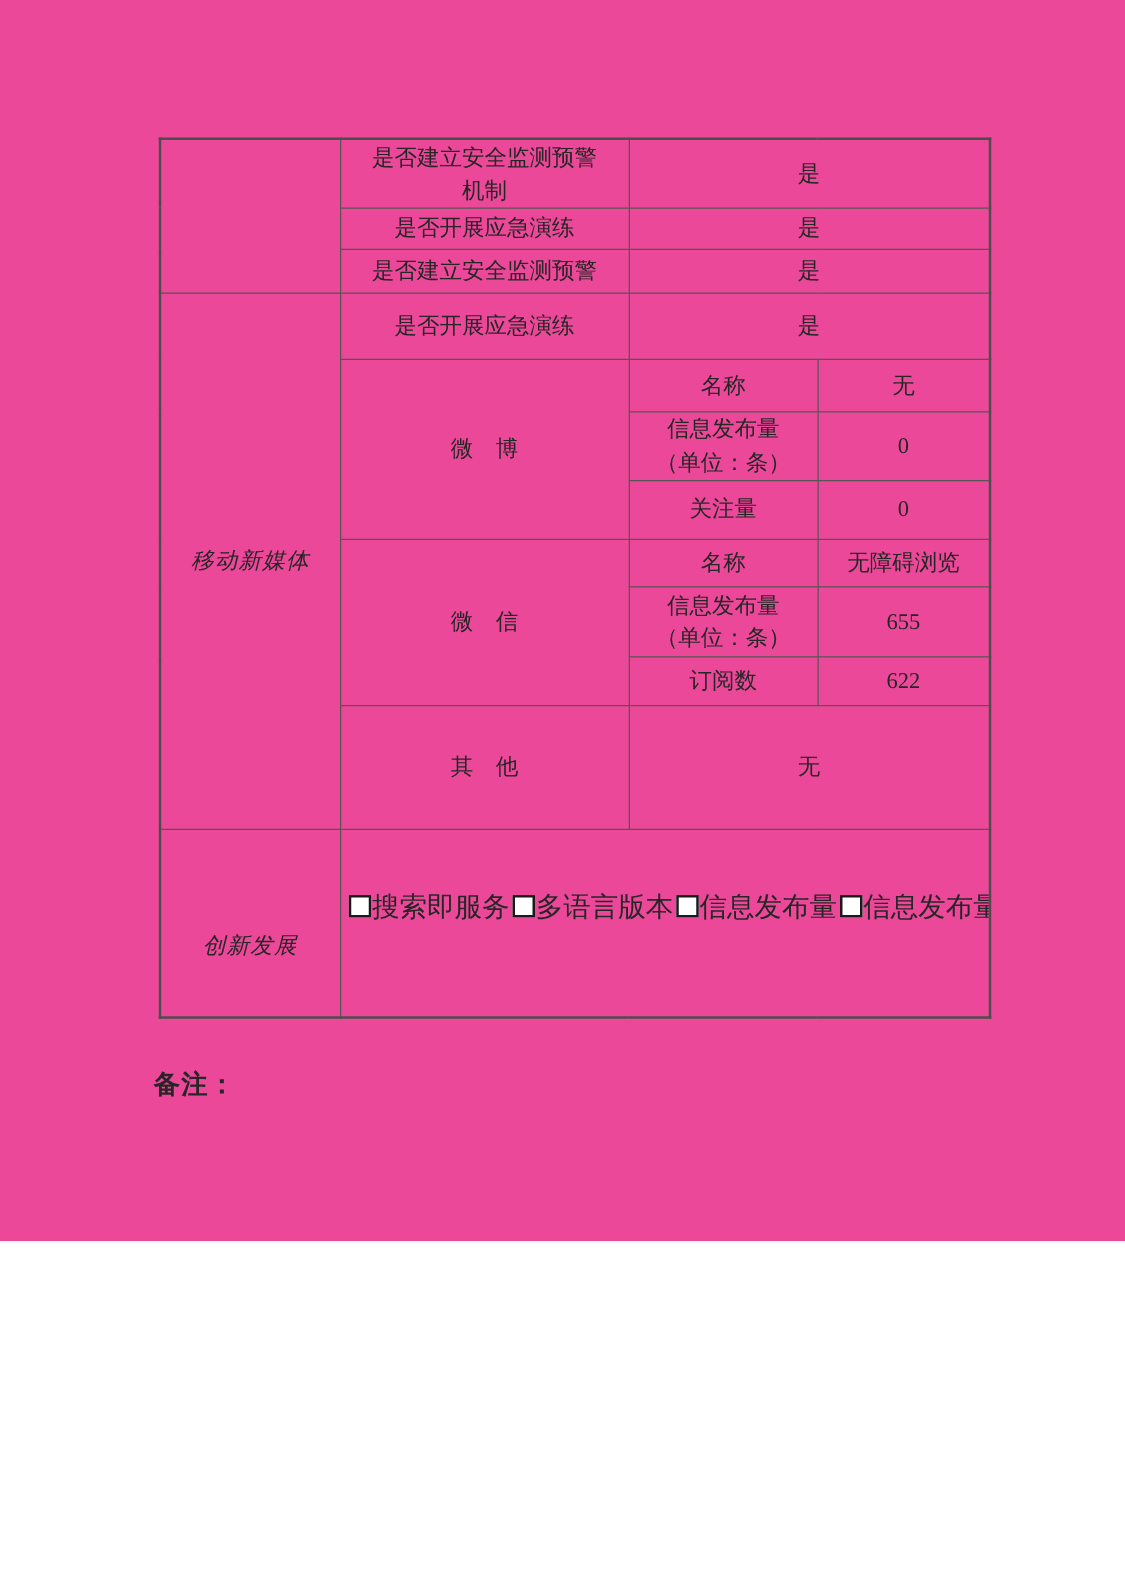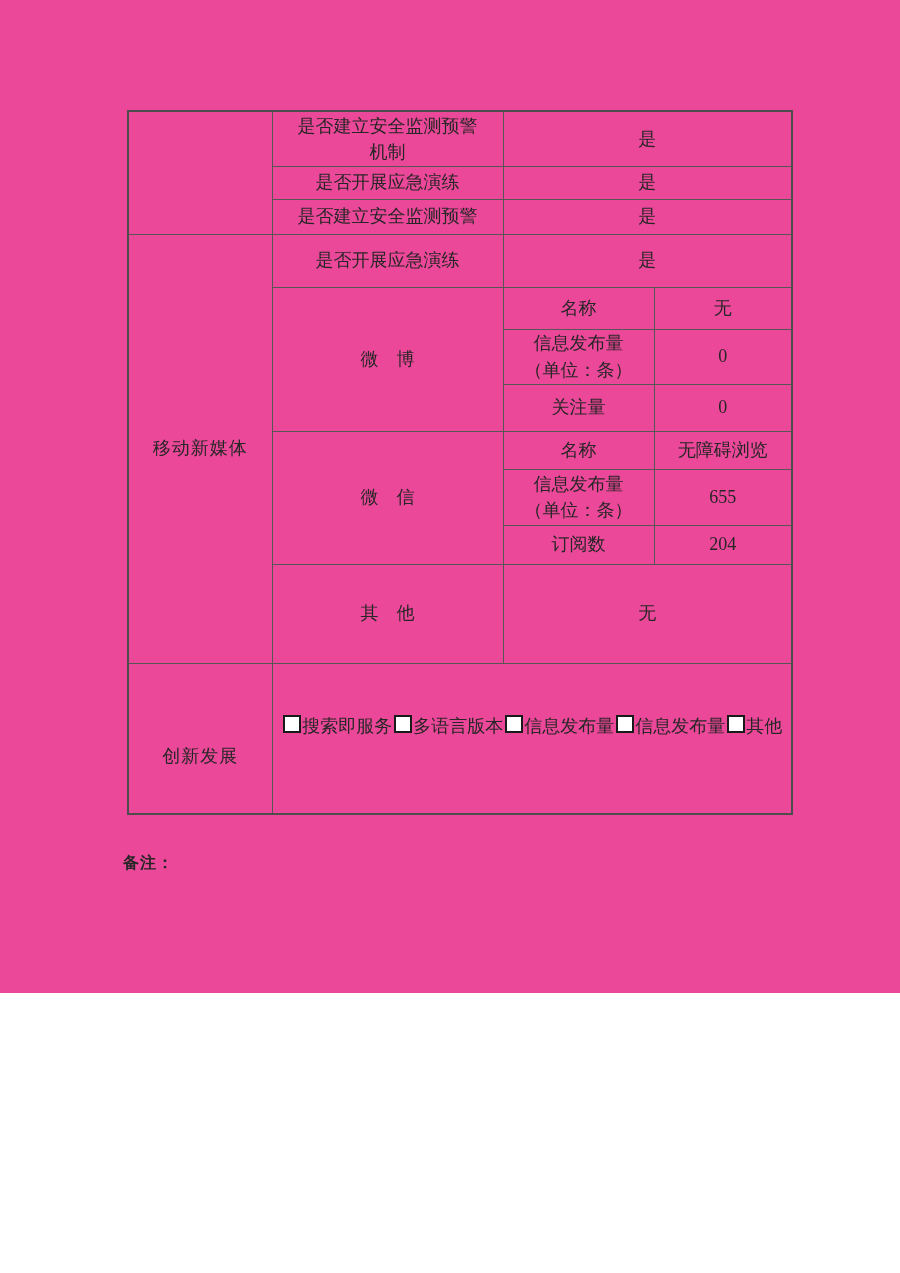--- a/index.html
+++ b/index.html
@@ -28,42 +28,42 @@
   table.report td {
     border: 1px solid #565656;
     text-align: center;
     vertical-align: middle;
     font-size: 18px;
     line-height: 1.45;
     padding: 0 4px;
     white-space: pre-line;
     overflow: hidden;
   }
-  td.seclabel { letter-spacing: 1px; }
+  td.seclabel { letter-spacing: 1px; font-style: italic; }
   .innov-opts {
     text-align: center;
     transform: translateY(-12px);
     white-space: nowrap;
   }
   .innov-label-cell span { display: inline-block; transform: translateY(5px); text-align: center; }
   .cb {
     display: inline-block;
     width: 14px;
     height: 14px;
     border: 2px solid #1a1a1a;
     background: #ffffff;
     vertical-align: -1px;
     margin: 0 1px 0 2px;
   }
-  .opt { font-size: 18px; }
+  .opt { font-size: 22px; }
   .notes {
     position: absolute;
     left: 123px;
     top: 853px;
-    font-size: 16px;
+    font-size: 21px;
     font-weight: bold;
     letter-spacing: 1px;
   }
   .pagenum {
     position: absolute;
     top: 1180px;
     left: 0;
     width: 900px;
     text-align: center;
     font-size: 17px;
@@ -122,21 +122,21 @@
       <td>名称</td>
       <td>无障碍浏览</td>
     </tr>
     <tr style="height:56px">
       <td>信息发布量
 （单位：条）</td>
       <td>655</td>
     </tr>
     <tr style="height:39px">
       <td>订阅数</td>
-      <td>204</td>
+      <td>622</td>
     </tr>
     <tr style="height:99px">
       <td>其　他</td>
       <td colspan="2">无</td>
     </tr>
 
     <tr style="height:151px">
       <td class="seclabel innov-label-cell">
         <span>创新发展</span>
       </td>

